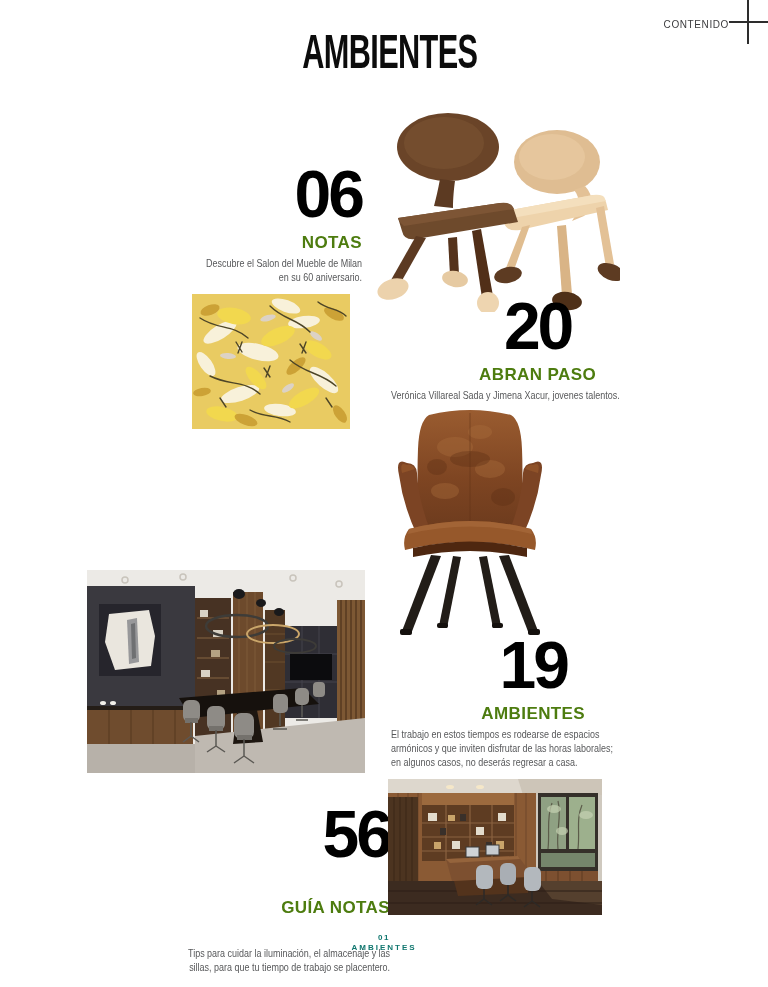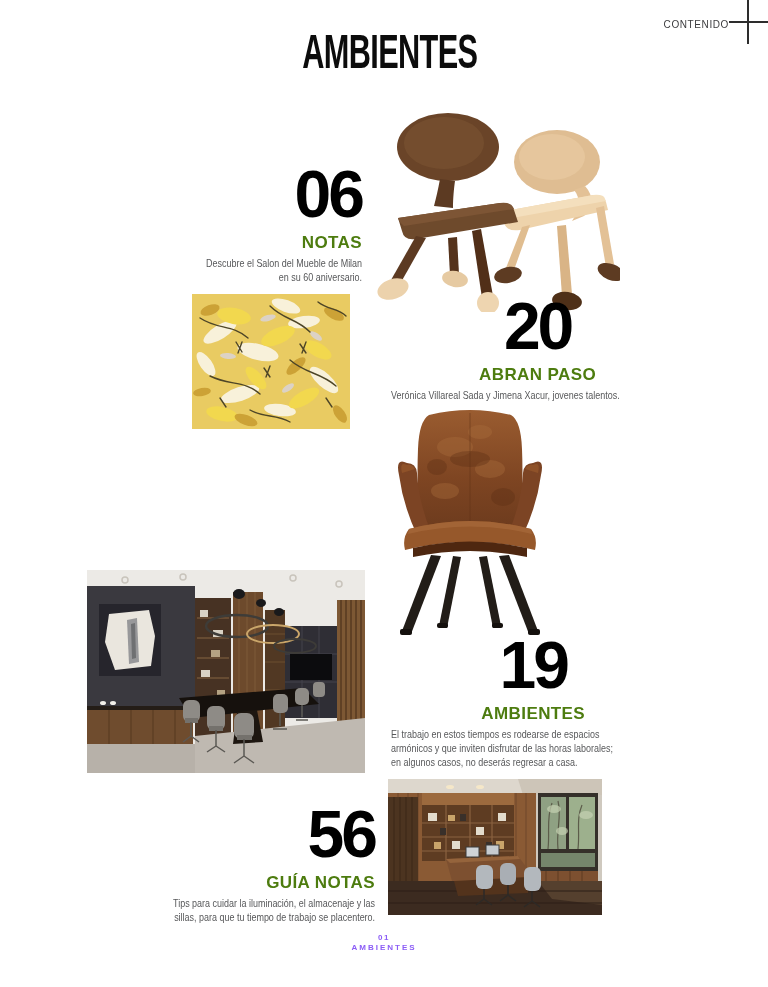--- a/index.html
+++ b/index.html
@@ -24,33 +24,33 @@
   .entry-number { font-size: 66px; font-weight: bold; line-height: .82; letter-spacing: -3px; color: #000; white-space: pre; }
   .entry-heading { font-size: 17px; font-weight: bold; letter-spacing: .4px; color: #4d7c0f; margin-top: 12px; white-space: pre; }
   .entry-desc { font-size: 11.5px; line-height: 1.22; color: #57585a; margin-top: 3px; white-space: pre; }
   .entry.right .entry-desc { transform: scaleX(.78); transform-origin: 100% 0; }
   .entry.left  .entry-desc { transform: scaleX(.78); transform-origin: 0 0; }
 
   #entry-06 { top: 167px; right: 406px; }
   #entry-20 { top: 299px; left: 391px; }
   #entry-28 { top: 447px; right: 406px; }
   #entry-32 { top: 638px; left: 391px; }
-  #entry-56 { top: 807px; right: 393px; }
+  #entry-56 { top: 807px; right: 378px; gap: 25px; }
 
   
   figure { position: absolute; }
   figure svg { display: block; width: 100%; height: 100%; }
   #photo-chairs      { left: 360px; top: 100px; width: 260px; height: 212px; }
   #photo-painting    { left: 192px; top: 294px; width: 158px; height: 135px; }
   #photo-leather     { left: 385px; top: 407px; width: 170px; height: 232px; }
   #photo-conference  { left: 87px;  top: 570px; width: 278px; height: 203px; }
   #photo-office      { left: 388px; top: 779px; width: 214px; height: 136px; }
 
   
-  .footer { position: absolute; top: 933px; left: 12px; right: 12px; text-align: center; color: #8b5cf6; }
+  .footer { position: absolute; top: 933px; left: 12px; right: 12px; text-align: center; color: #0f766e; }
   .footer-num  { font-size: 8px; font-weight: bold; letter-spacing: 1.5px; }
   .footer-name { font-size: 8px; font-weight: bold; letter-spacing: 2px; margin-top: 1px; }
 </style>
 </head>
 <body>
 
 <div class="page">
 
   <div class="contenido">CONTENIDO</div>
   <div class="plus-h"></div>

